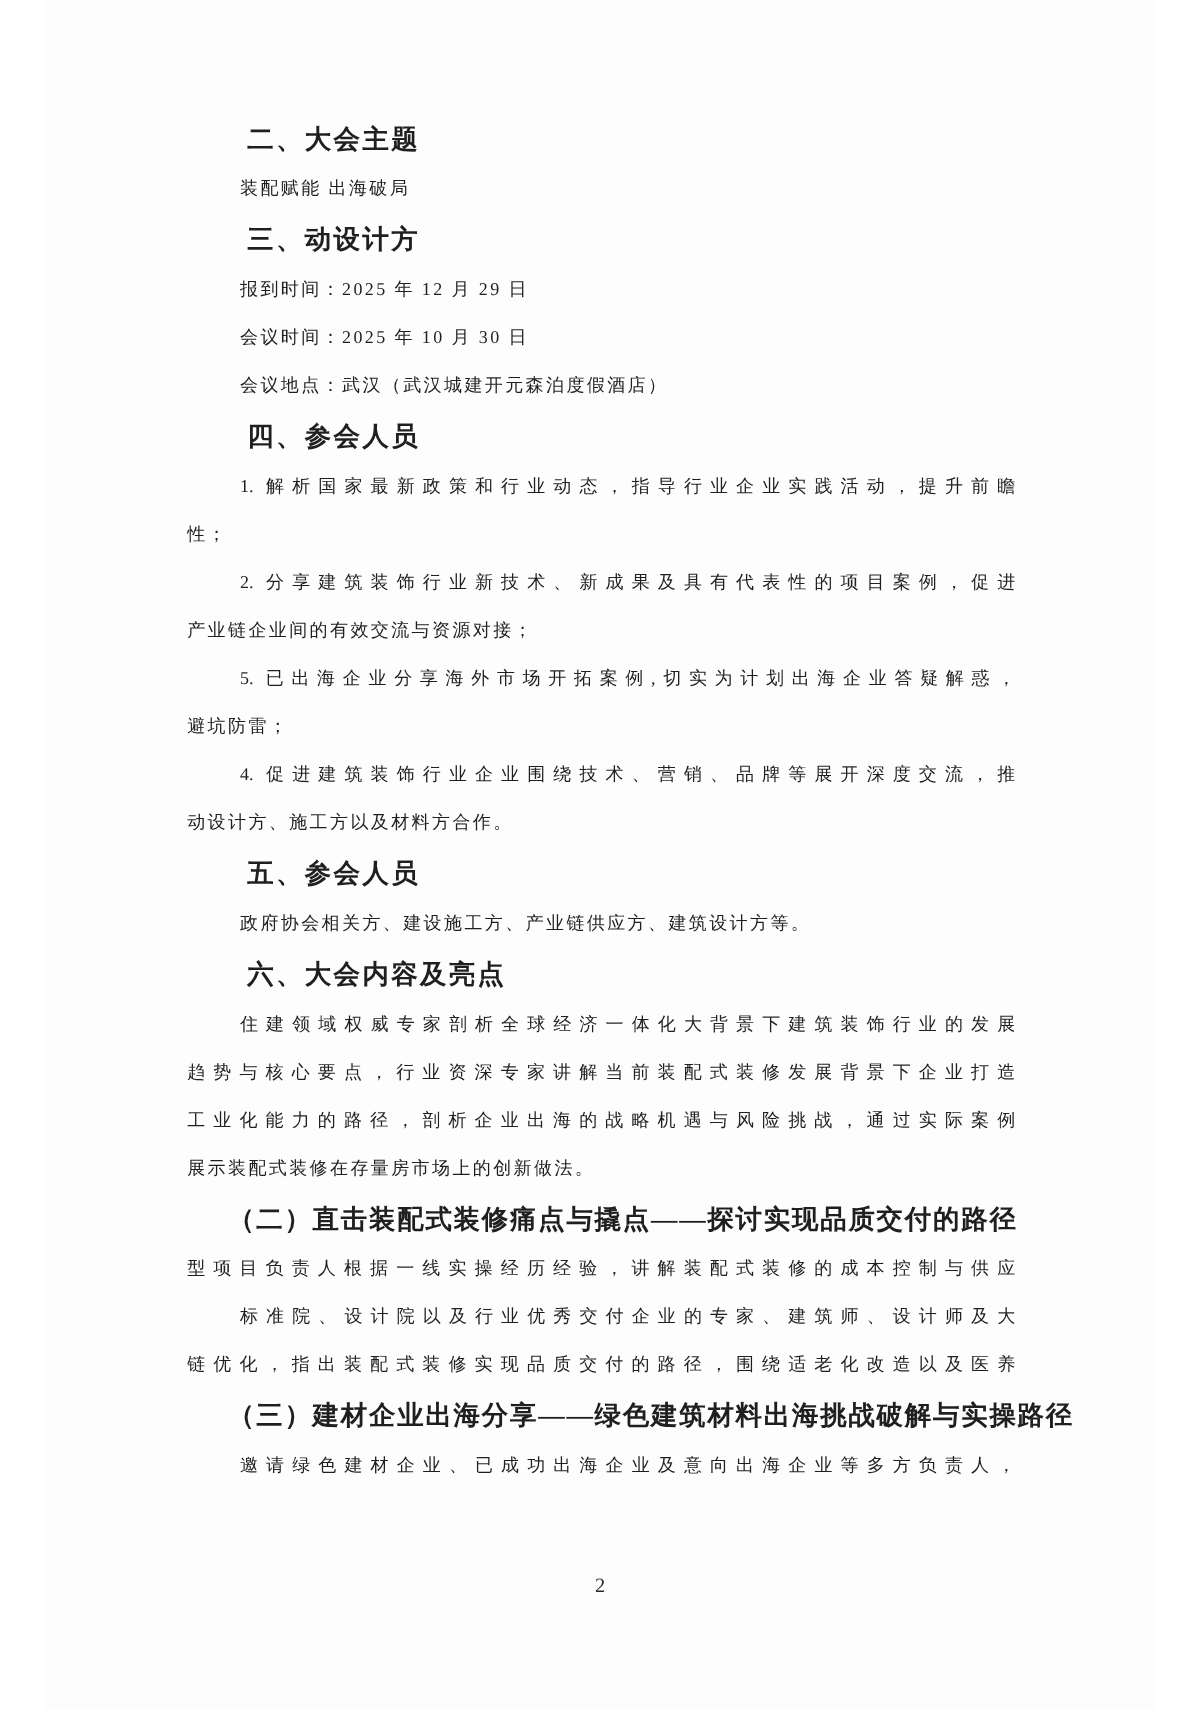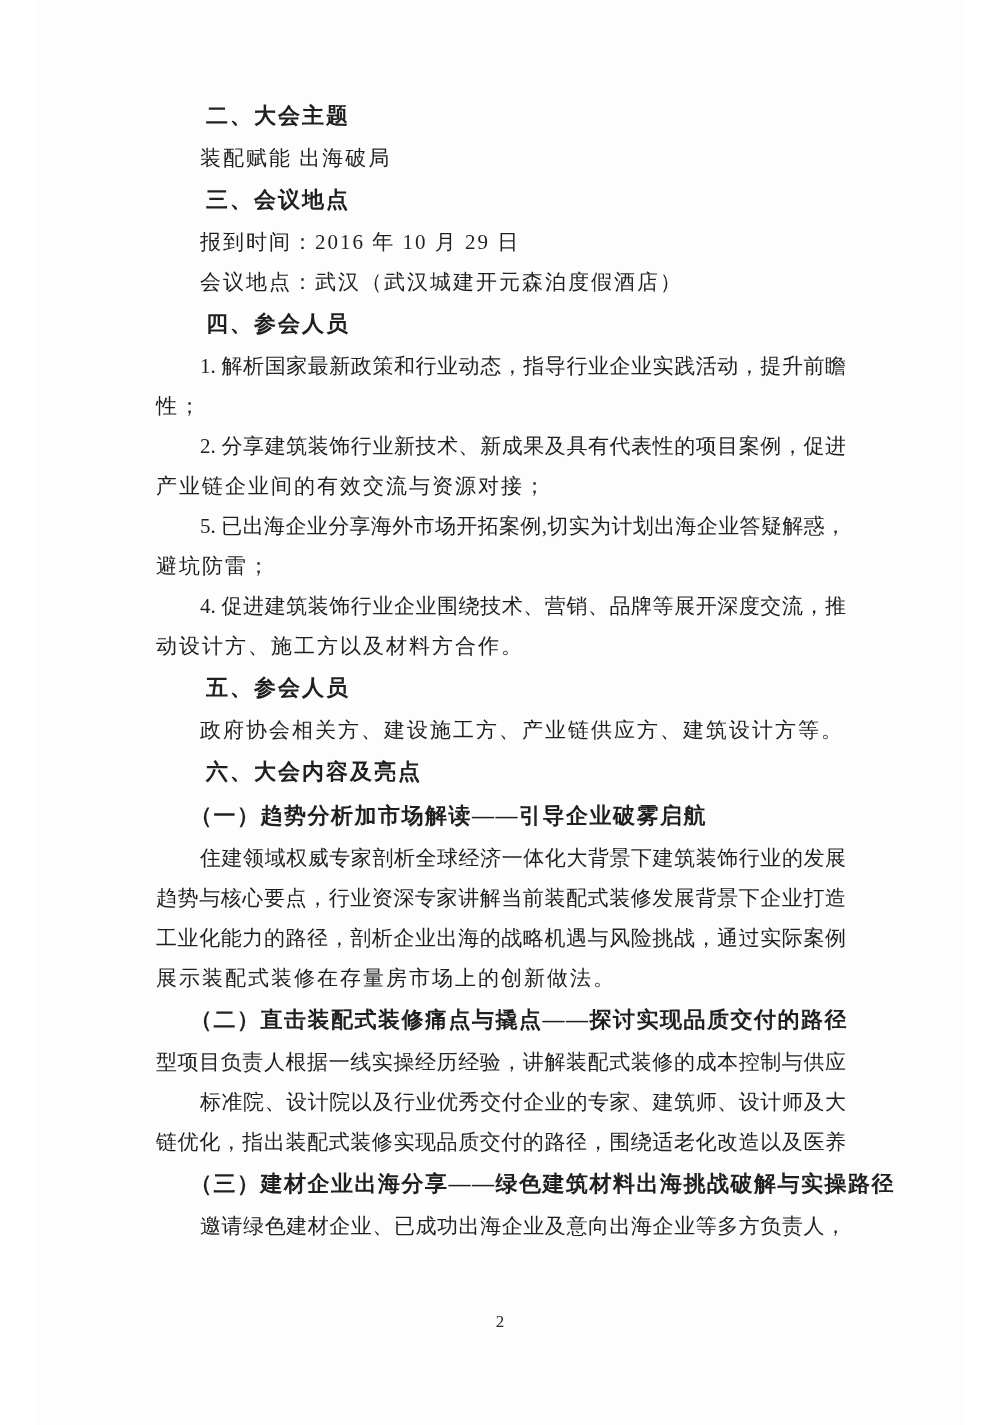--- a/index.html
+++ b/index.html
@@ -18,21 +18,21 @@
     font-family: "Liberation Serif", "DejaVu Serif", serif;
     overflow: hidden;
   }
   .content {
     position: absolute;
     top: 94px;
     left: 118px;
     right: 116px;
   }
   .line {
-    font-size: 21px;
+    font-size: 15px;
     line-height: 40px;
     height: 40px;
     letter-spacing: 2px;
     white-space: nowrap;
   }
   
   .l-h1 {
     font-family: "Liberation Sans", "DejaVu Sans", sans-serif;
     font-weight: bold;
     font-size: 22px;
@@ -74,36 +74,36 @@
     font-family: "Liberation Serif", "DejaVu Serif", serif;
   }
 </style>
 </head>
 <body>
 
 <div class="page">
   <main class="content">
     <div class="line l-h1">二、大会主题</div>
     <div class="line l-first">装配赋能 出海破局</div>
-    <div class="line l-h1">三、会议地点</div>
-    <div class="line l-first">报到时间：2016 年 10 月 29 日</div>
+    <div class="line l-h1">三、动设计方</div>
+    <div class="line l-first">报到时间：2025 年 12 月 29 日</div>
+    <div class="line l-first">会议时间：2025 年 10 月 30 日</div>
     <div class="line l-first">会议地点：武汉（武汉城建开元森泊度假酒店）</div>
     <div class="line l-h1">四、参会人员</div>
     <div class="line l-first just">1. 解析国家最新政策和行业动态，指导行业企业实践活动，提升前瞻</div>
     <div class="line l-cont">性；</div>
     <div class="line l-first just">2. 分享建筑装饰行业新技术、新成果及具有代表性的项目案例，促进</div>
     <div class="line l-cont">产业链企业间的有效交流与资源对接；</div>
     <div class="line l-first just">5. 已出海企业分享海外市场开拓案例,切实为计划出海企业答疑解惑，</div>
     <div class="line l-cont">避坑防雷；</div>
     <div class="line l-first just">4. 促进建筑装饰行业企业围绕技术、营销、品牌等展开深度交流，推</div>
     <div class="line l-cont">动设计方、施工方以及材料方合作。</div>
     <div class="line l-h1">五、参会人员</div>
     <div class="line l-first">政府协会相关方、建设施工方、产业链供应方、建筑设计方等。</div>
     <div class="line l-h1">六、大会内容及亮点</div>
-    <div class="line l-sub">（一）趋势分析加市场解读——引导企业破雾启航</div>
     <div class="line l-first just">住建领域权威专家剖析全球经济一体化大背景下建筑装饰行业的发展</div>
     <div class="line l-cont just">趋势与核心要点，行业资深专家讲解当前装配式装修发展背景下企业打造</div>
     <div class="line l-cont just">工业化能力的路径，剖析企业出海的战略机遇与风险挑战，通过实际案例</div>
     <div class="line l-cont">展示装配式装修在存量房市场上的创新做法。</div>
     <div class="line l-sub">（二）直击装配式装修痛点与撬点——探讨实现品质交付的路径</div>
     <div class="line l-cont just">型项目负责人根据一线实操经历经验，讲解装配式装修的成本控制与供应</div>
     <div class="line l-first just">标准院、设计院以及行业优秀交付企业的专家、建筑师、设计师及大</div>
     <div class="line l-cont just">链优化，指出装配式装修实现品质交付的路径，围绕适老化改造以及医养</div>
     <div class="line l-sub">（三）建材企业出海分享——绿色建筑材料出海挑战破解与实操路径</div>
     <div class="line l-first just">邀请绿色建材企业、已成功出海企业及意向出海企业等多方负责人，</div>

